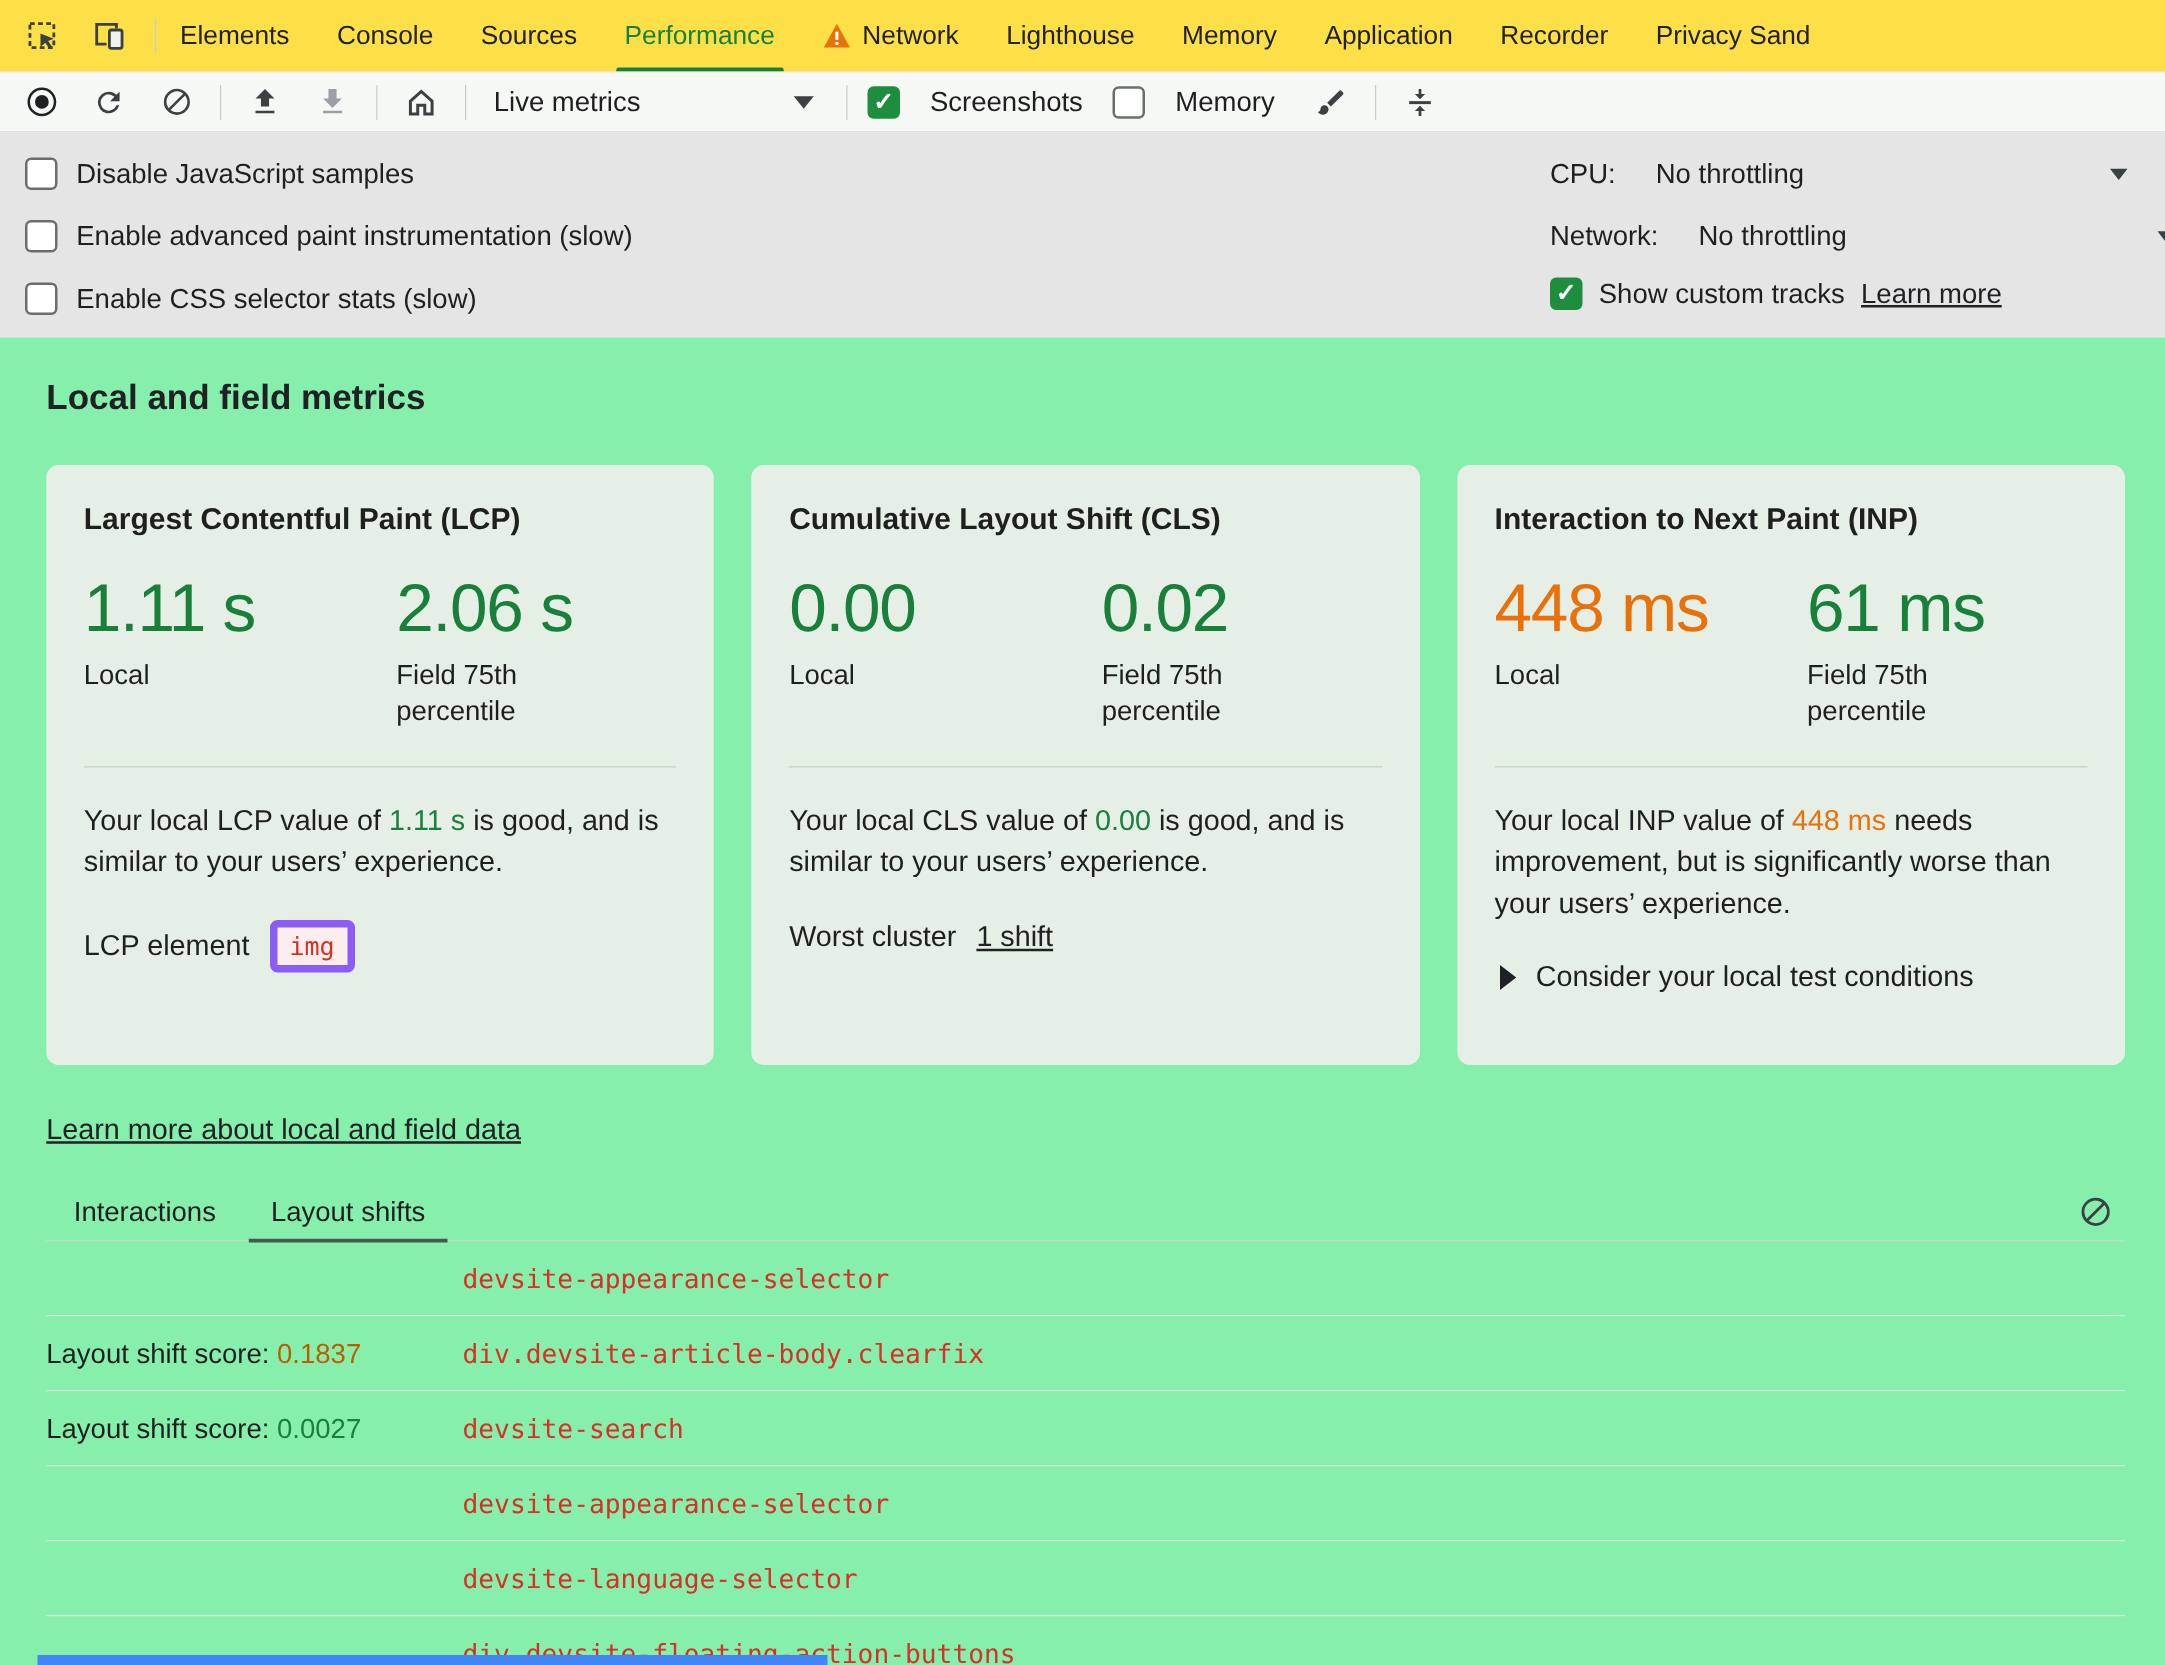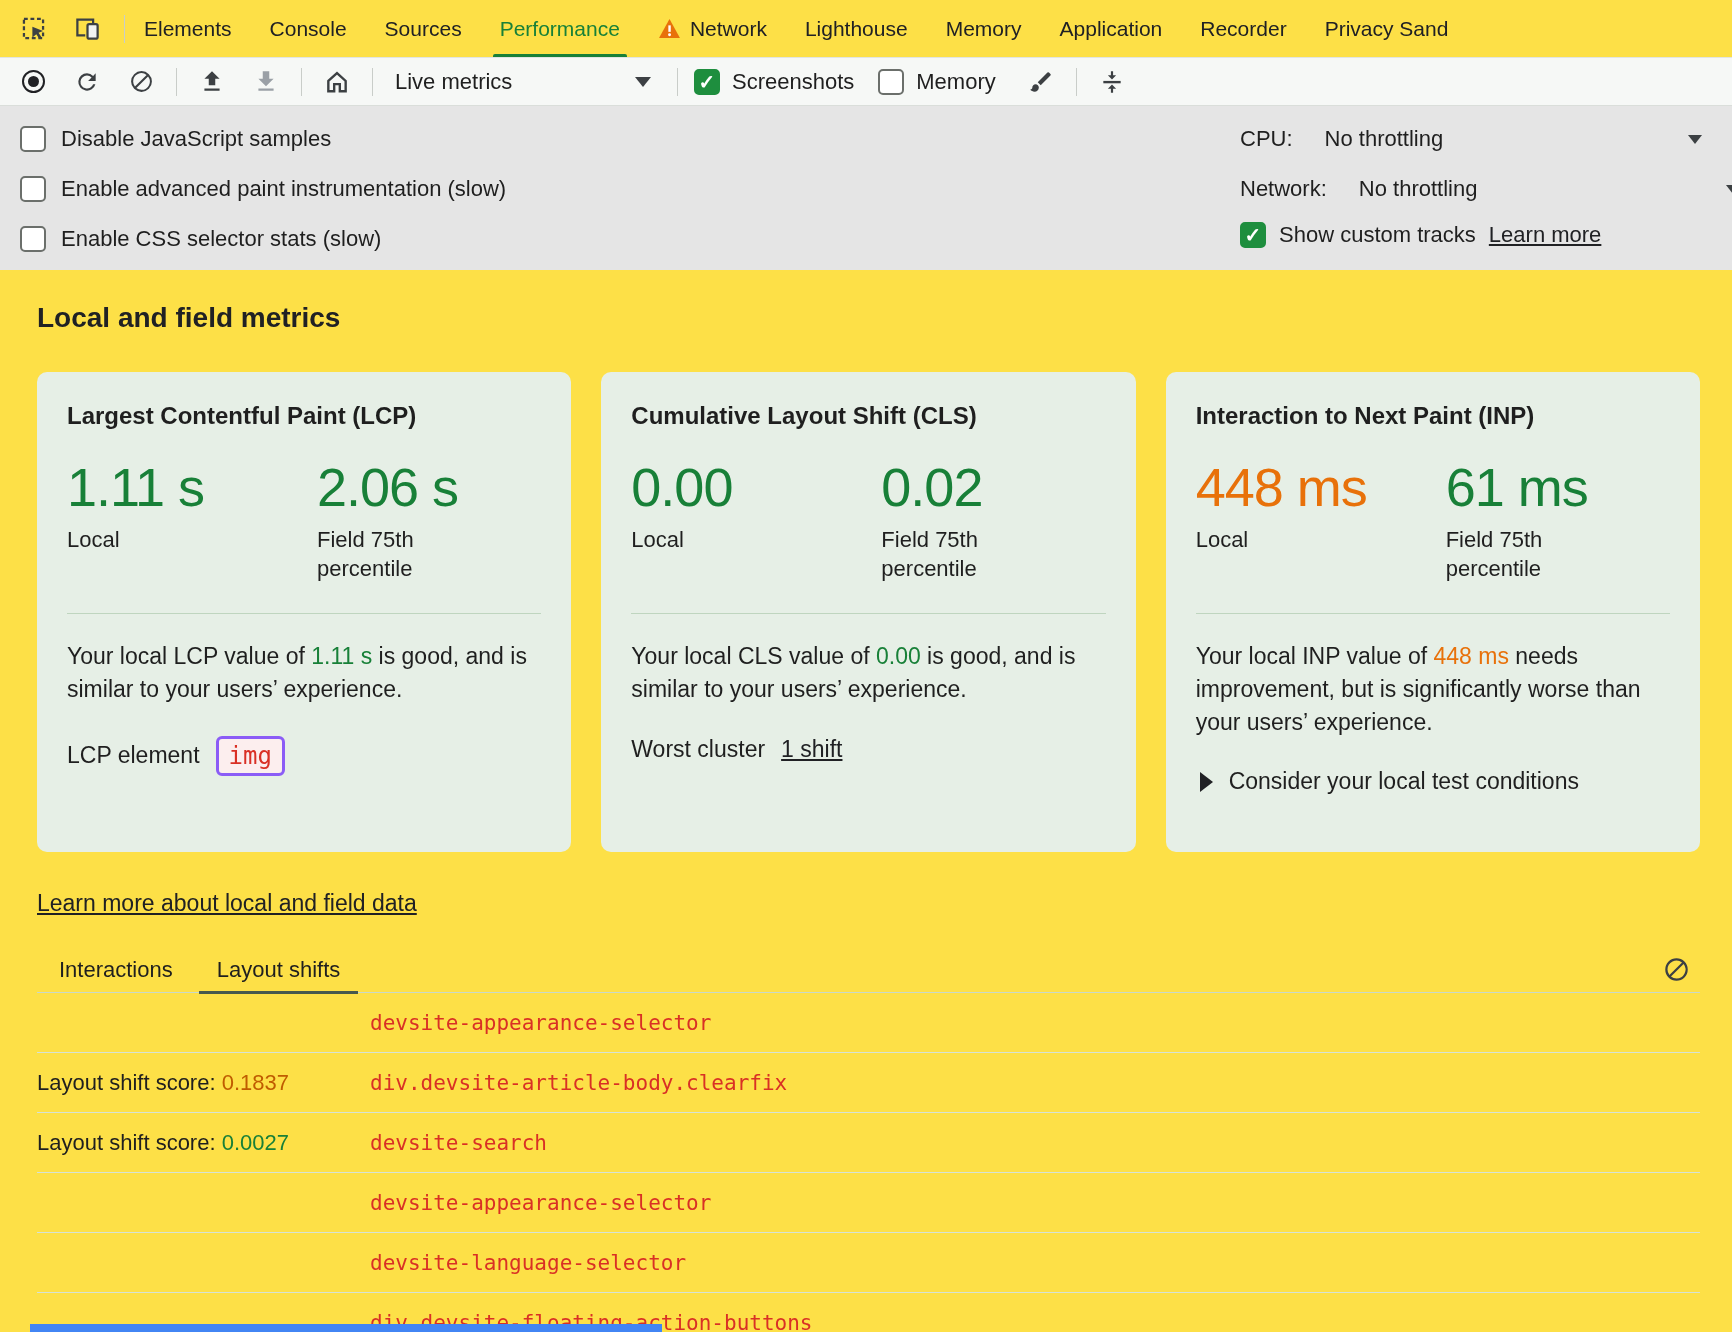--- a/index.html
+++ b/index.html
@@ -40,61 +40,61 @@
   .select {
     display:flex; align-items:center; justify-content:space-between;
     width:272px; height:36px; padding:0 10px 0 6px; border-radius:6px;
   }
   .select span:first-child { font-size:22px; }
   .caret {
     width:0; height:0; border-left:8px solid transparent;
     border-right:8px solid transparent; border-top:10px solid #3c4043;
   }
   .caret.small { border-left-width:7px; border-right-width:7px; border-top-width:9px; }
-  .check-label { display:flex; align-items:center; gap:12px; font-size:22px; }
+  .check-label { display:flex; align-items:center; gap:24px; font-size:22px; }
   .cb {
     width:26px; height:26px; border:2px solid #6b6f6b; border-radius:5px;
     background:#fff; display:inline-flex; align-items:center; justify-content:center; flex:none;
   }
   .cb.checked { background:#1e8e3e; border-color:#1e8e3e; }
   .cb.checked::after { content:"✓"; color:#fff; font-size:20px; font-weight:bold; line-height:1; }
 
   
   .settings { background:#e5e5e5; height:164px; padding:8px 0 0 20px; position:relative; }
   .settings-row { display:flex; align-items:center; gap:15px; height:50px; font-size:22px; }
   .thr { position:absolute; left:1240px; display:flex; align-items:center; height:32px;text-align:center; }
   .thr .grp { display:flex; align-items:center; gap:32px; }
   .thr.cpu { top:17px; width:462px; justify-content:space-between; }
   .thr.net { top:67px; width:500px; justify-content:space-between; }
   .custom-tracks { position:absolute; left:1240px; top:116px; display:flex; align-items:center; gap:13px; font-size:22px; }
   .link { color:#202124; text-decoration:underline; cursor:pointer; }
 
   
-  .panel { background:#fde047; height:1062px; padding:32px 32px 0 37px; position:relative; }
+  .panel { background:#86efac; height:1062px; padding:32px 32px 0 37px; position:relative; }
   .panel h1 { font-size:28px; font-weight:700; color:#202124; margin-bottom:38px; }
 
   .cards { display:flex; gap:30px; }
   .card {
     flex:1; background:#e6efe6; border-radius:10px; padding:30px 30px; height:480px;
   }
   .card-title { font-size:24px; font-weight:700; margin-bottom:30px; }
   .vals { display:flex; }
   .val-col:first-child { width:250px; }
   .val-col.second { width:190px; }
   .big { font-size:54px; letter-spacing:-1px; line-height:1; white-space:nowrap; }
   .green { color:#188038; }
   .orange { color:#e8710a; }
   .orange-dark { color:#c05c00; }
   .val-label { font-size:22px; margin-top:12px; line-height:1.3; }
   .card-div { border-top:1px solid #bfd5bf; margin:30px 0 26px; }
   .summary { font-size:23px; line-height:1.42; margin-bottom:30px; }
   .card-footer { display:flex; align-items:center; gap:16px; font-size:23px; }
   .code-badge {
-    font-family:"DejaVu Sans Mono", monospace; font-size:24px; color:#d93025;
-    background:#fceeee; border:3px solid #8b5cf6; border-radius:6px; padding:3px 10px;
+    font-family:"DejaVu Sans Mono", monospace; font-size:20px; color:#d93025;
+    background:#fceeee; border:6px solid #8b5cf6; border-radius:6px; padding:3px 10px;
   }
   .disclosure { display:flex; align-items:center; gap:16px; font-size:23px; font-weight:500; margin:0 0 34px; }
   .tri-right {
     width:0; height:0; border-top:10px solid transparent;
     border-bottom:10px solid transparent; border-left:13px solid #202124; margin-left:4px;
   }
   .learn-link { display:inline-block; margin-top:38px; font-size:23px; }
 
   
   .log { margin-top:30px; }

